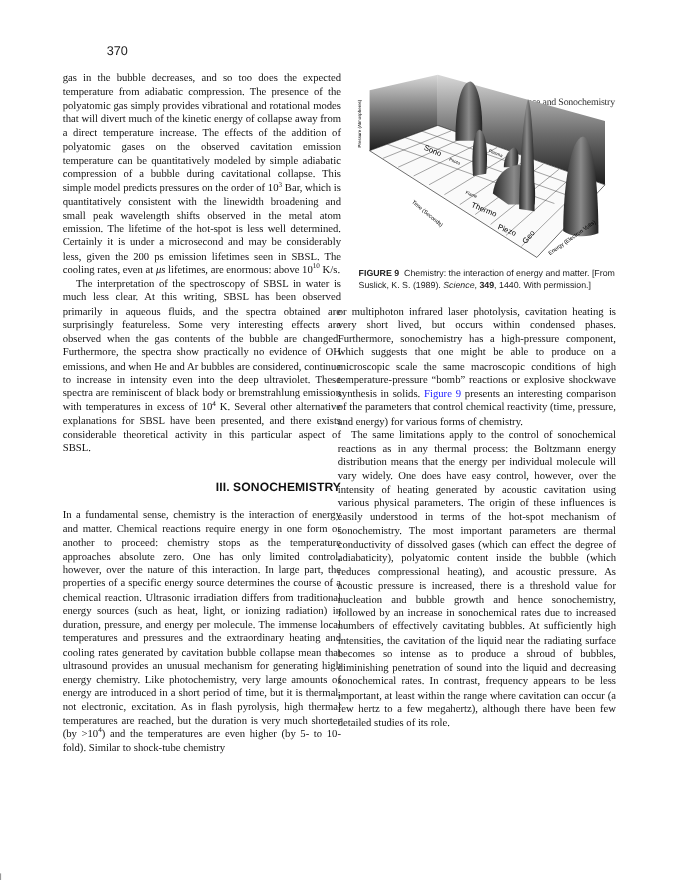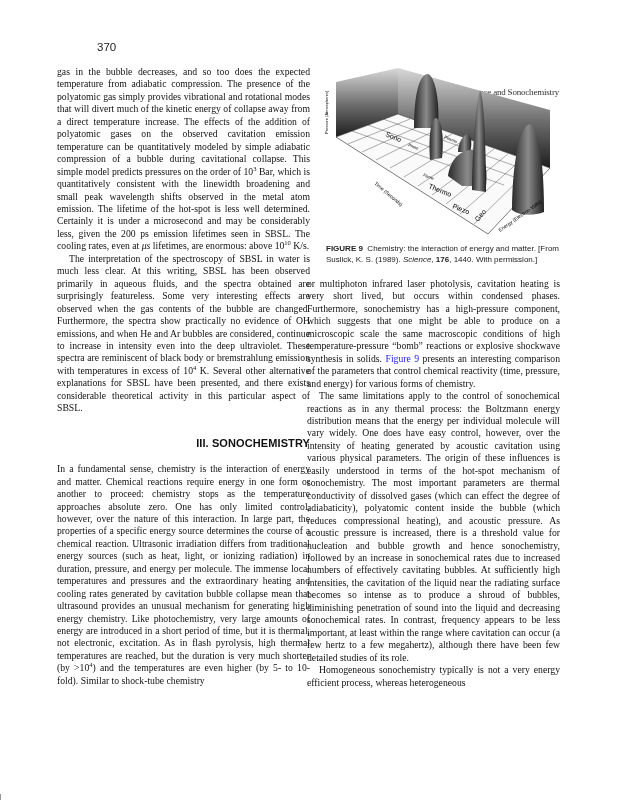--- a/index.html
+++ b/index.html
@@ -82,21 +82,20 @@
     <text x="101" y="114" font-size="4" font-family="Liberation Sans, sans-serif" transform="rotate(22 101 114)">Flame</text>
     <text x="106" y="126" font-size="7" font-family="Liberation Sans, sans-serif" transform="rotate(22 106 126)">Thermo</text>
     <text x="130" y="146" font-size="7" font-family="Liberation Sans, sans-serif" transform="rotate(22 130 146)">Piezo</text>
     <text x="156" y="160" font-size="7" font-family="Liberation Sans, sans-serif" transform="rotate(-50 156 160)">Geo</text>
     <text x="6" y="72" font-size="4" font-family="Liberation Sans, sans-serif" transform="rotate(-90 6 72)">Pressure (Atmospheres)</text>
     <text x="52" y="122" font-size="5" font-family="Liberation Sans, sans-serif" transform="rotate(40 52 122)">Time (Seconds)</text>
     <text x="178" y="170" font-size="5" font-family="Liberation Sans, sans-serif" transform="rotate(-35 178 170)">Energy (Electron Volts)</text>
   </svg>
 </div>
 
-<div class="caption"><b>FIGURE 9</b>&nbsp;&nbsp;<span>Chemistry: the interaction of energy and matter. [From Suslick, K. S. (1989). </span><i>Science</i><span>, </span><b>176</b><span>, 1440. With permission.]</span></div>
+<div class="caption"><b>FIGURE 9</b>&nbsp;&nbsp;<span>Chemistry: the interaction of energy and matter. [From Suslick, K. S. (1989). </span><i>Science</i><span>, </span><b>349</b><span>, 1440. With permission.]</span></div>
 
 <div class="col col-right">
   <p><span>or multiphoton infrared laser photolysis, cavitation heating is very short lived, but occurs within condensed phases. Furthermore, sonochemistry has a high-pressure component, which suggests that one might be able to produce on a microscopic scale the same macroscopic conditions of high temperature-pressure “bomb” reactions or explosive shockwave synthesis in solids. </span><span class="link">Figure 9</span><span> presents an interesting comparison of the parameters that control chemical reactivity (time, pressure, and energy) for various forms of chemistry.</span></p>
   <p class="indent">The same limitations apply to the control of sonochemical reactions as in any thermal process: the Boltzmann energy distribution means that the energy per individual molecule will vary widely. One does have easy control, however, over the intensity of heating generated by acoustic cavitation using various physical parameters. The origin of these influences is easily understood in terms of the hot-spot mechanism of sonochemistry. The most important parameters are thermal conductivity of dissolved gases (which can effect the degree of adiabaticity), polyatomic content inside the bubble (which reduces compressional heating), and acoustic pressure. As acoustic pressure is increased, there is a threshold value for nucleation and bubble growth and hence sonochemistry, followed by an increase in sonochemical rates due to increased numbers of effectively cavitating bubbles. At sufficiently high intensities, the cavitation of the liquid near the radiating surface becomes so intense as to produce a shroud of bubbles, diminishing penetration of sound into the liquid and decreasing sonochemical rates. In contrast, frequency appears to be less important, at least within the range where cavitation can occur (a few hertz to a few megahertz), although there have been few detailed studies of its role.</p>
-  <p class="indent">Homogeneous sonochemistry typically is not a very energy efficient process, whereas heterogeneous</p>
 </div>
 
 <div class="edge-mark"></div>
 
 </body></html>

